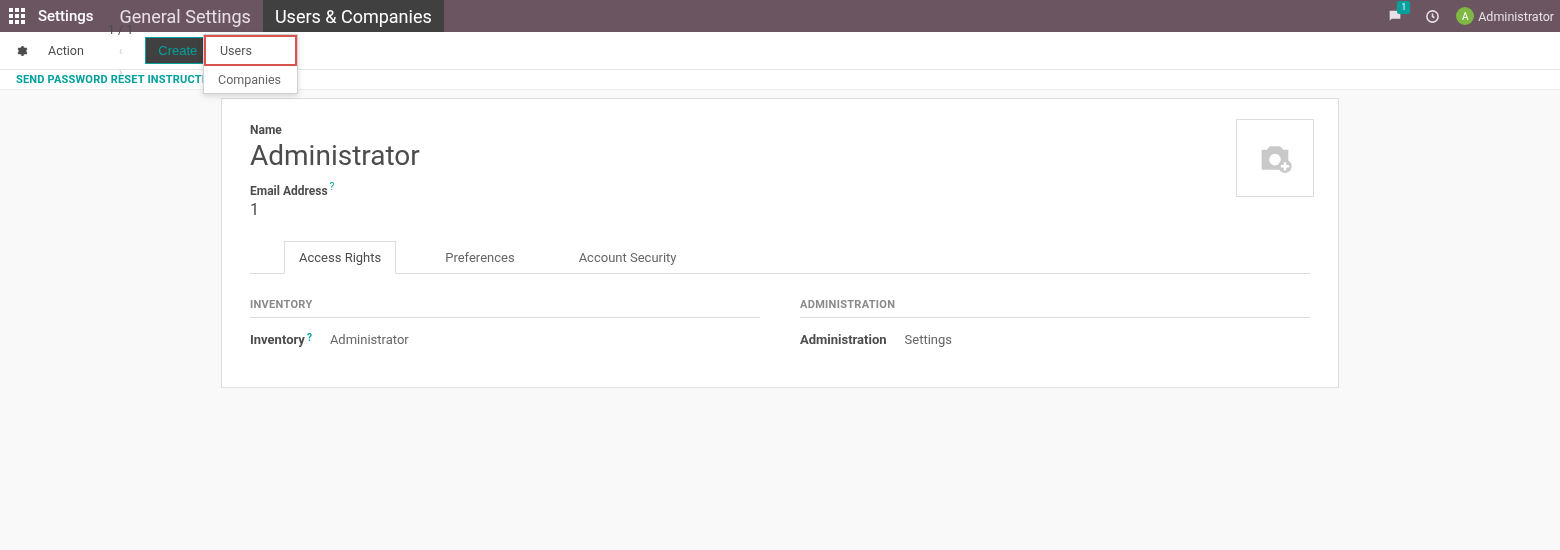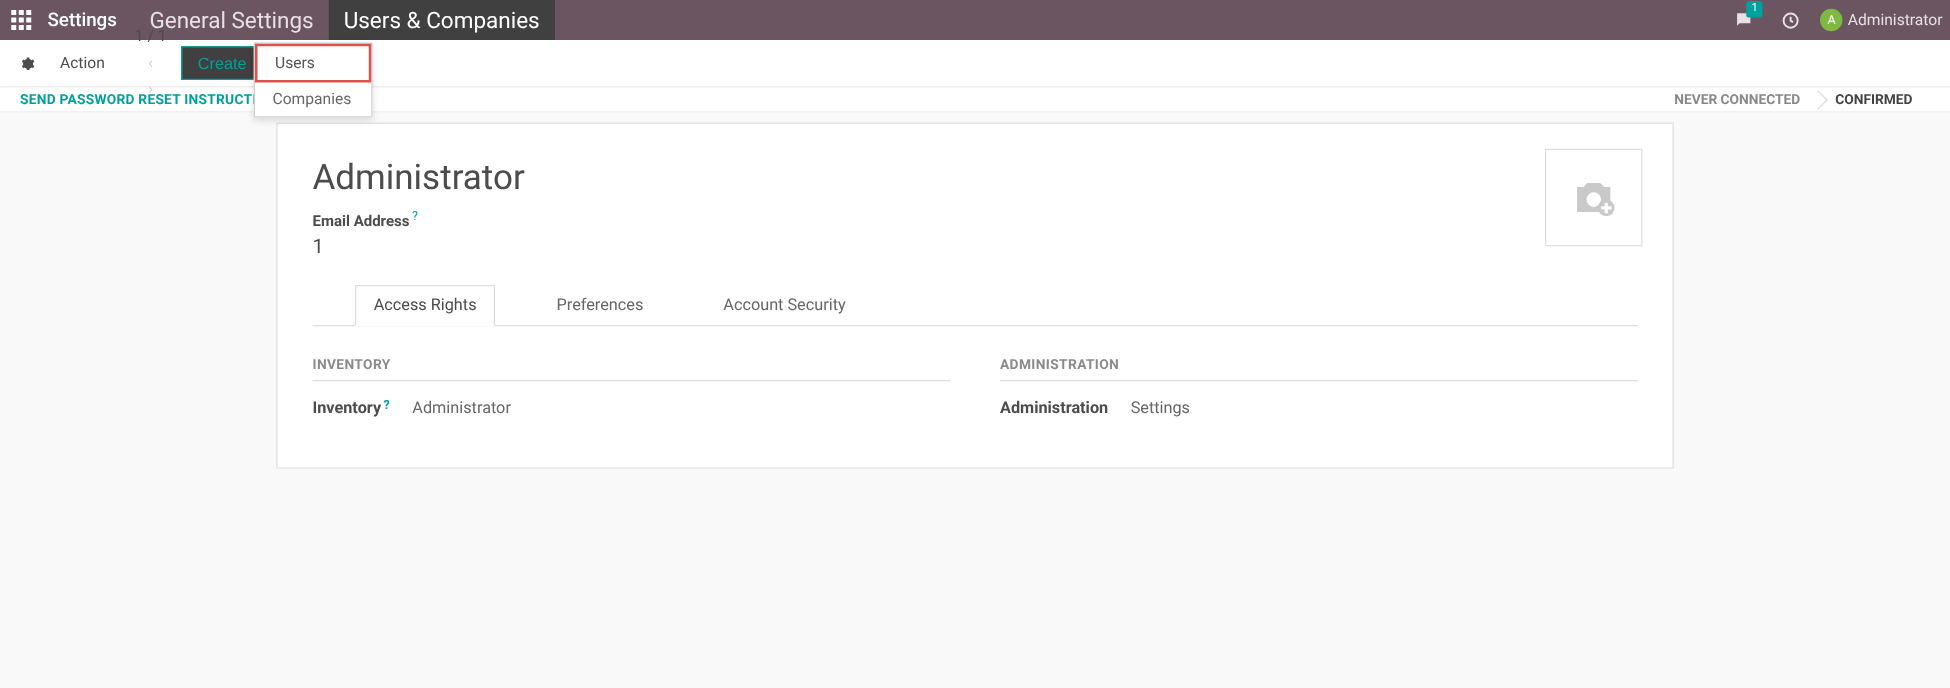--- a/index.html
+++ b/index.html
@@ -109,40 +109,37 @@
   <div class="pager">
     <span>1 / 1</span>
     <span class="arrow">‹</span>
     <span class="arrow">›</span>
   </div>
   <button class="create-btn">Create</button>
 </div>
 
 <div class="secondbar">
   <span class="reset-link">SEND PASSWORD RESET INSTRUCTIONS</span>
-  <div class="secondbar-right">
-    <div class="status-pill">NEVER CONNECTED</div>
-    <div class="status-pill sel">CONFIRMED</div>
-  </div>
 </div>
 
 <div class="dropdown">
   <div class="dropdown-item hl">Users</div>
   <div class="dropdown-item">Companies</div>
 </div>
 
 <div class="sheet">
   <div class="photo-box">
     <svg width="44" height="40" viewBox="0 0 24 24" fill="#c9c9c9">
       <path d="M4 7h3l2-2h6l2 2h3v12H4V7z"></path>
         <circle cx="12" cy="13" r="3.5" fill="#fff"></circle>
         <circle cx="18" cy="17" r="4" fill="#c9c9c9"></circle>
         <path d="M18 14.5v5M15.5 17h5" stroke="#fff" stroke-width="1.5"></path>
     </svg>
   </div>
+  <div class="name-label">Name</div>
   <div class="name-value">Administrator</div>
   <div>
     <span class="email-label">Email Address</span><span class="help-q">?</span>
   </div>
   <div class="email-value">1</div>
 
   <div class="tabs">
     <div class="tab active">Access Rights</div>
     <div class="tab">Preferences</div>
     <div class="tab">Account Security</div>

